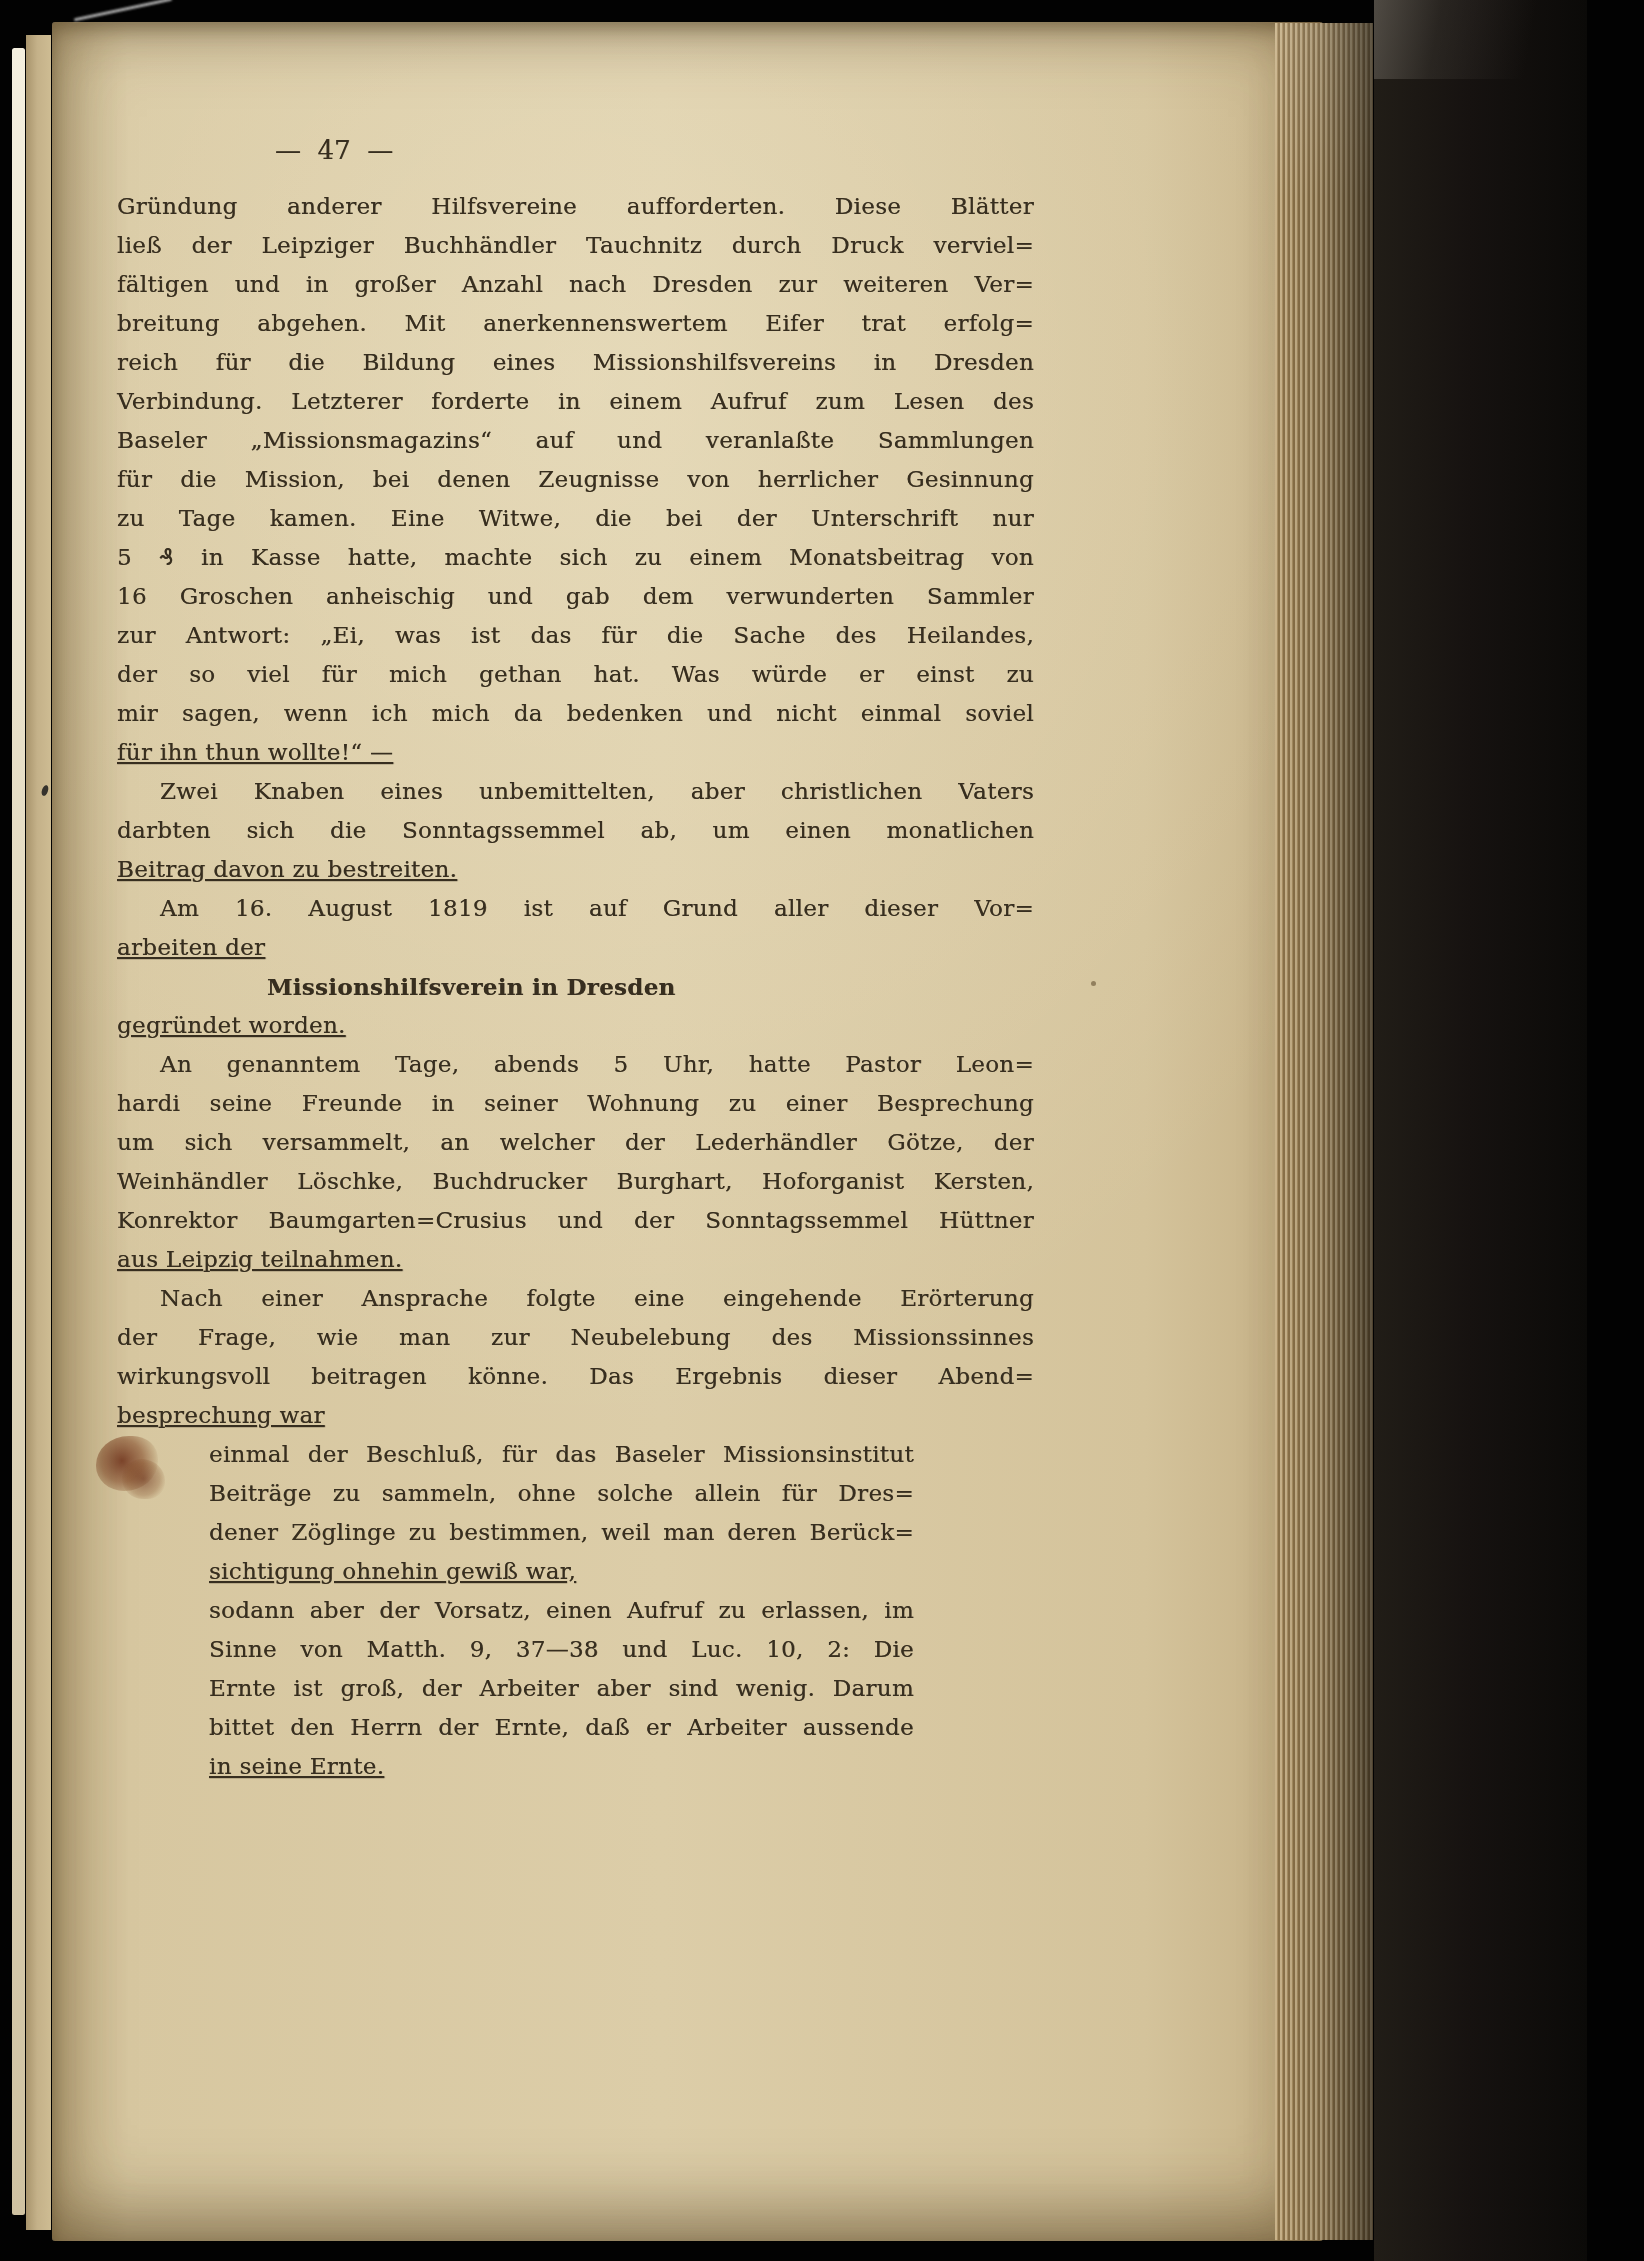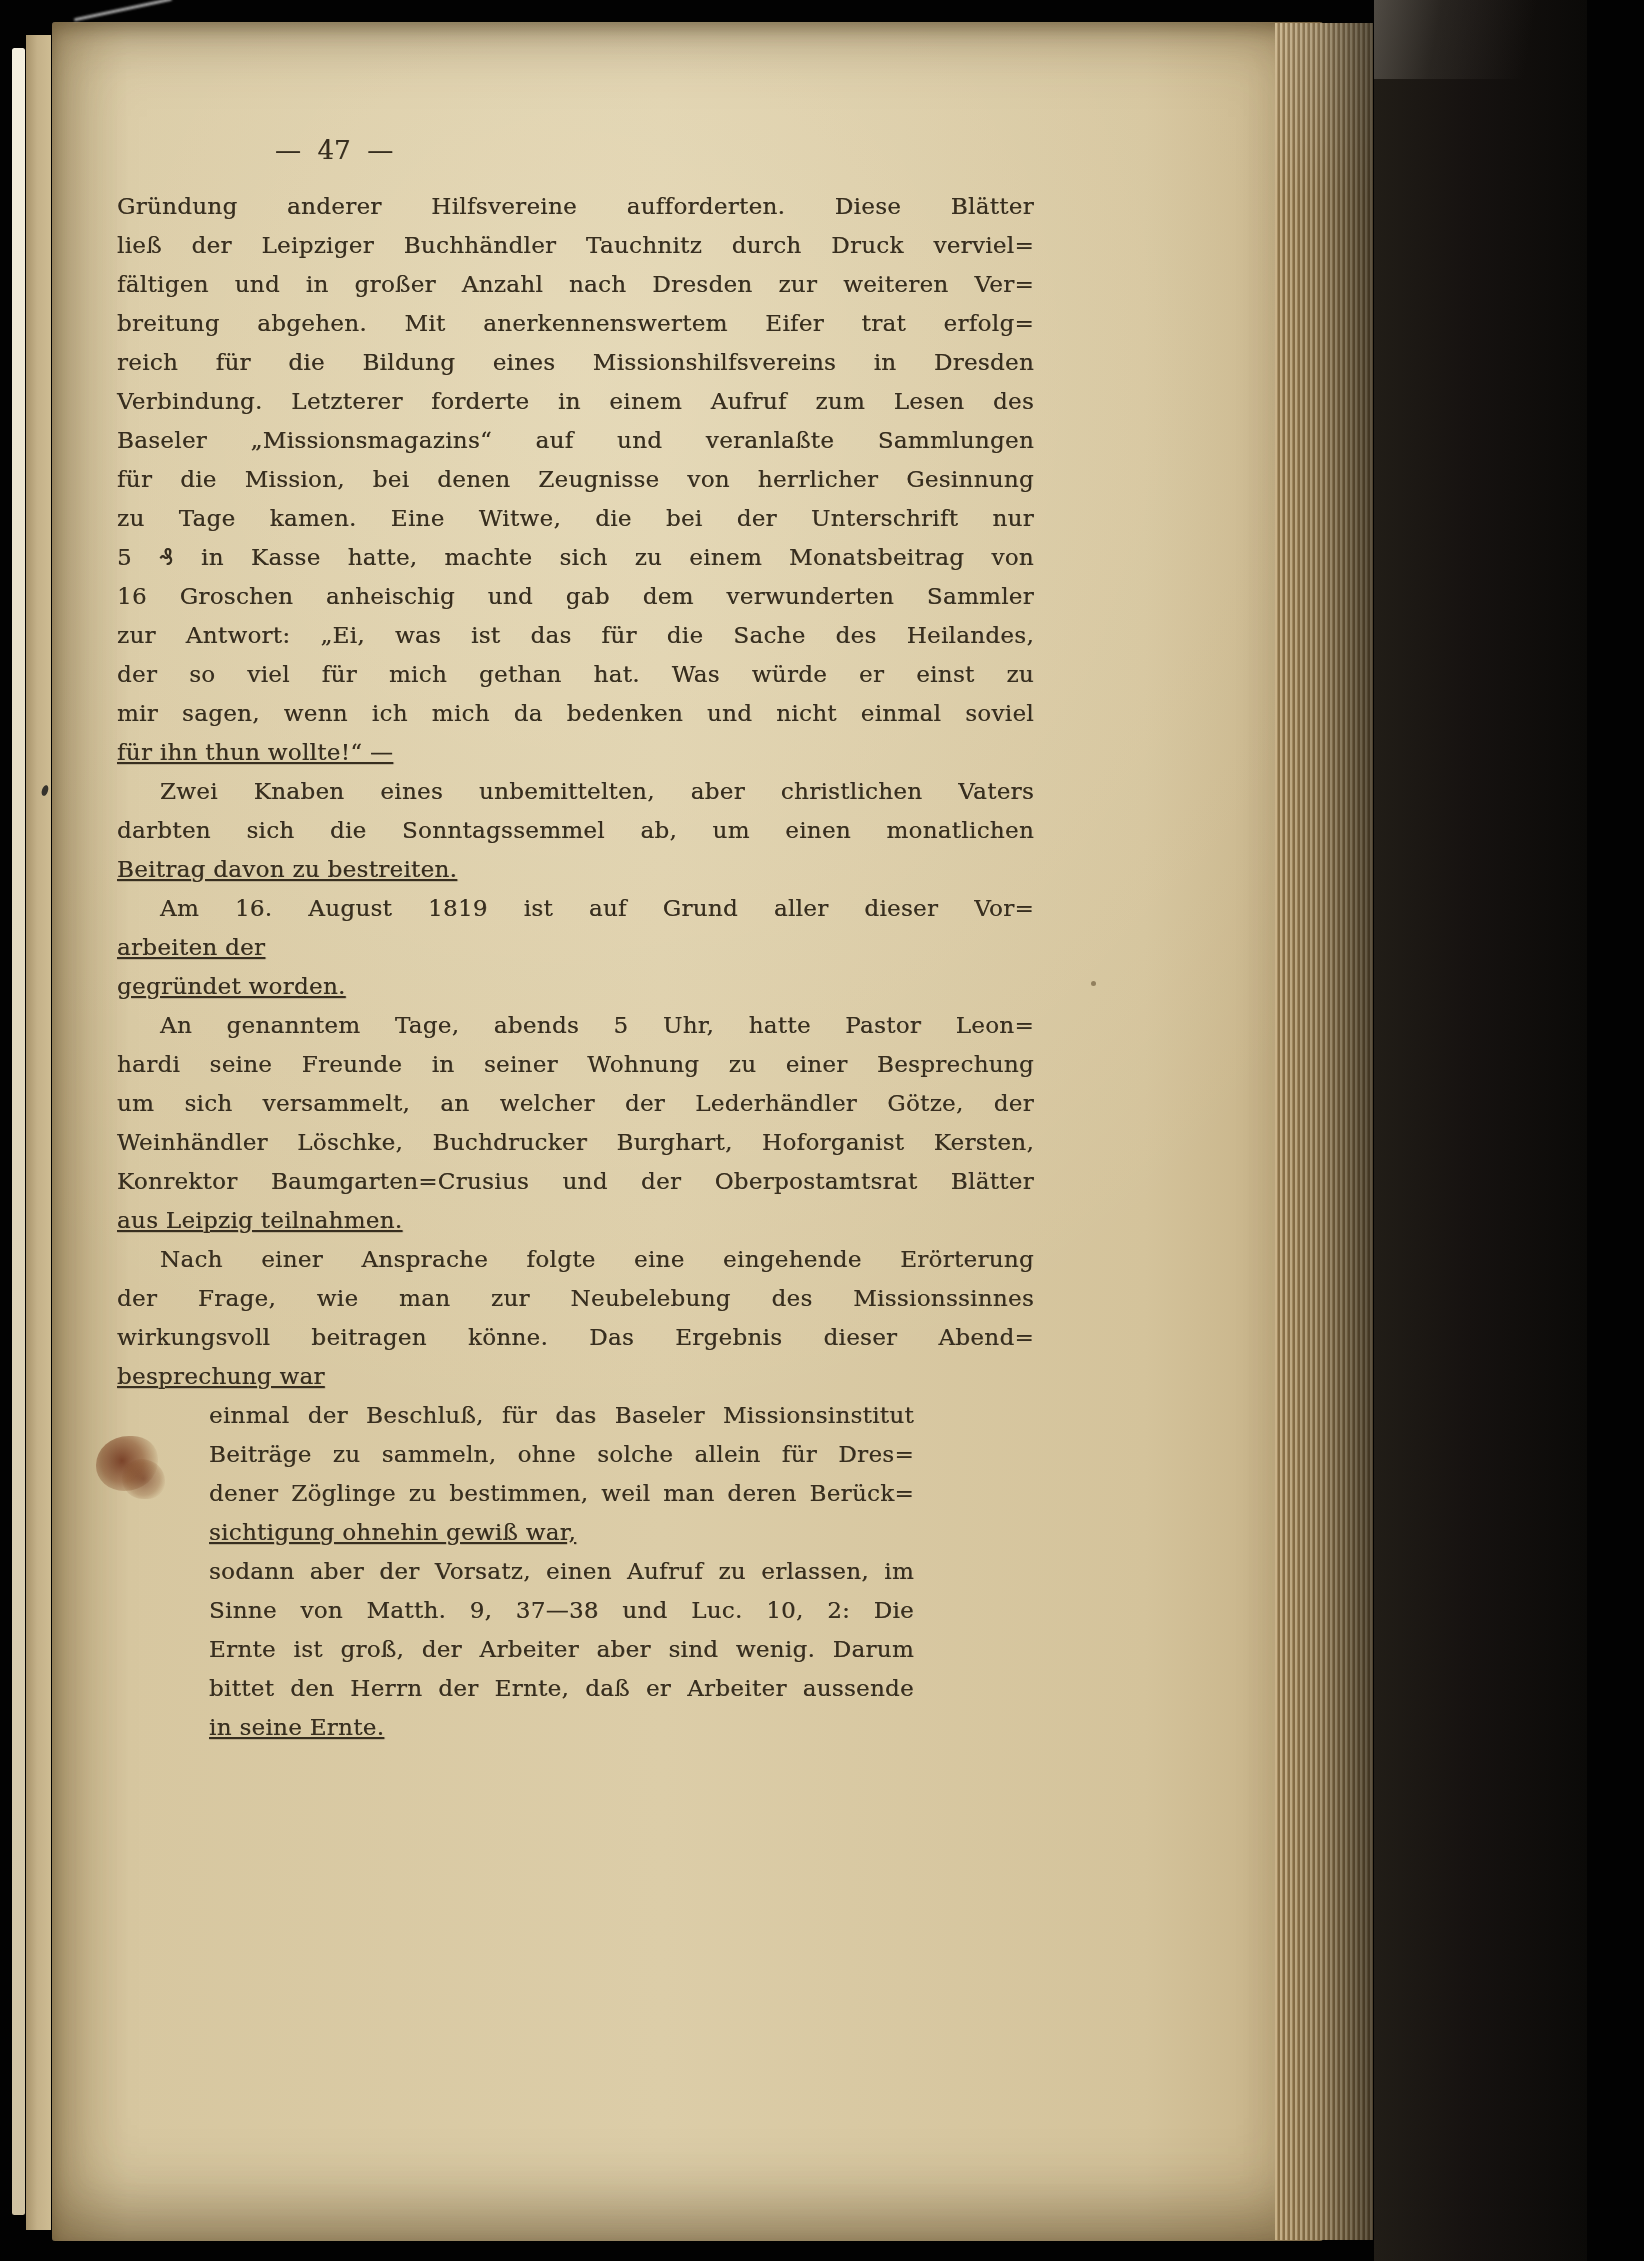--- a/index.html
+++ b/index.html
@@ -120,26 +120,27 @@
         <div class="line">16 Groschen anheischig und gab dem verwunderten Sammler</div>
         <div class="line">zur Antwort: „Ei, was ist das für die Sache des Heilandes,</div>
         <div class="line">der so viel für mich gethan hat. Was würde er einst zu</div>
         <div class="line">mir sagen, wenn ich mich da bedenken und nicht einmal soviel</div>
         <div class="line last">für ihn thun wollte!“ —</div>
         <div class="line ind">Zwei Knaben eines unbemittelten, aber christlichen Vaters</div>
         <div class="line">darbten sich die Sonntagssemmel ab, um einen monatlichen</div>
         <div class="line last">Beitrag davon zu bestreiten.</div>
         <div class="line ind">Am 16. August 1819 ist auf Grund aller dieser Vor=</div>
         <div class="line last">arbeiten der</div>
+        <div class="line heading">Missionshilfsverein in Dresden</div>
         <div class="line last">gegründet worden.</div>
         <div class="line ind">An genanntem Tage, abends 5 Uhr, hatte Pastor Leon=</div>
         <div class="line">hardi seine Freunde in seiner Wohnung zu einer Besprechung</div>
         <div class="line">um sich versammelt, an welcher der Lederhändler Götze, der</div>
         <div class="line">Weinhändler Löschke, Buchdrucker Burghart, Hoforganist Kersten,</div>
-        <div class="line">Konrektor Baumgarten=Crusius und der Oberpostamtsrat Blätter</div>
+        <div class="line">Konrektor Baumgarten=Crusius und der Sonntagssemmel Hüttner</div>
         <div class="line last">aus Leipzig teilnahmen.</div>
         <div class="line ind">Nach einer Ansprache folgte eine eingehende Erörterung</div>
         <div class="line">der Frage, wie man zur Neubelebung des Missionssinnes</div>
         <div class="line">wirkungsvoll beitragen könne. Das Ergebnis dieser Abend=</div>
         <div class="line last">besprechung war</div>
         <div class="line blk">einmal der Beschluß, für das Baseler Missionsinstitut</div>
         <div class="line blk">Beiträge zu sammeln, ohne solche allein für Dres=</div>
         <div class="line blk">dener Zöglinge zu bestimmen, weil man deren Berück=</div>
         <div class="line last blk">sichtigung ohnehin gewiß war,</div>
         <div class="line blk">sodann aber der Vorsatz, einen Aufruf zu erlassen, im</div>

